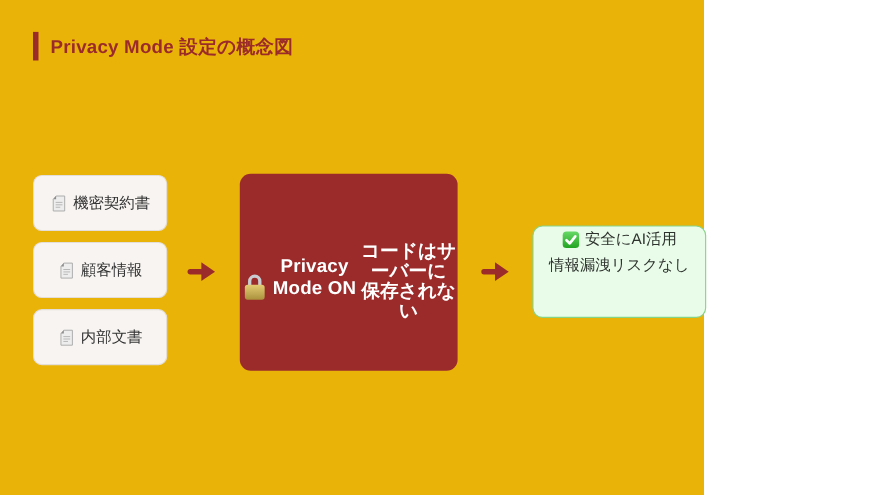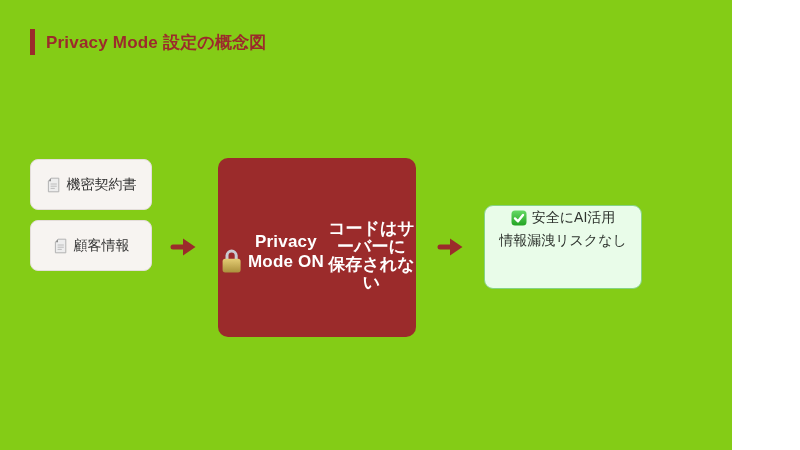--- a/index.html
+++ b/index.html
@@ -2,21 +2,21 @@
 <html><head>
 <meta charset="utf-8">
 <style>
   * { margin: 0; padding: 0; box-sizing: border-box; }
   html, body { width: 800px; height: 450px; }
   body {
     background: #FFFFFF;
     font-family: "Liberation Sans", "DejaVu Sans", sans-serif;
     overflow: hidden;
   }
-  .canvas { position: relative; width: 732px; height: 450px; background: #84cc16; }
+  .canvas { position: relative; width: 640px; height: 450px; background: #eab308; }
 
   
   .page-header { position: absolute; left: 30px; top: 29px; display: flex; align-items: center; gap: 11px; }
   .accent-bar { width: 5px; height: 26px; background: #9B2B2B; flex: 0 0 auto; }
   .page-title { font-size: 17px; font-weight: 700; color: #9B2B2B; letter-spacing: 0.2px; }
 
   
   .source-column { position: absolute; left: 30px; top: 159px; display: flex; flex-direction: column; gap: 10px; }
   .source-box {
     width: 122px; height: 51px;
@@ -76,20 +76,30 @@
     <div class="source-box">
       <span class="doc-icon">
         <svg width="15" height="16" viewBox="0 0 15 16">
           <path d="M5 1.2 H12.8 V14.8 H2.4 V4.2 Z" fill="#EDEDED" stroke="#ADADAD" stroke-width="0.9"></path>
           <path d="M5 1.2 L2.4 4.2 H5 Z" fill="#8C8C8C"></path>
           <path d="M4.6 7 H10.8 M4.6 9.2 H10.8 M4.6 11.4 H8.8" stroke="#B7B7B7" stroke-width="0.9"></path>
         </svg>
       </span>
       <span>顧客情報</span>
     </div>
+    <div class="source-box">
+      <span class="doc-icon">
+        <svg width="15" height="16" viewBox="0 0 15 16">
+          <path d="M5 1.2 H12.8 V14.8 H2.4 V4.2 Z" fill="#EDEDED" stroke="#ADADAD" stroke-width="0.9"></path>
+          <path d="M5 1.2 L2.4 4.2 H5 Z" fill="#8C8C8C"></path>
+          <path d="M4.6 7 H10.8 M4.6 9.2 H10.8 M4.6 11.4 H8.8" stroke="#B7B7B7" stroke-width="0.9"></path>
+        </svg>
+      </span>
+      <span>内部文書</span>
+    </div>
   </div>
 
   <div class="flow-arrow flow-arrow-left">
     <svg width="28" height="24" viewBox="0 0 28 24">
       <line x1="3" y1="12" x2="15" y2="12" stroke="#9B2B2B" stroke-width="5" stroke-linecap="round"></line>
       <polygon points="13,3.5 25.5,12 13,20.5" fill="#9B2B2B"></polygon>
     </svg>
   </div>
 
   <div class="privacy-box">

